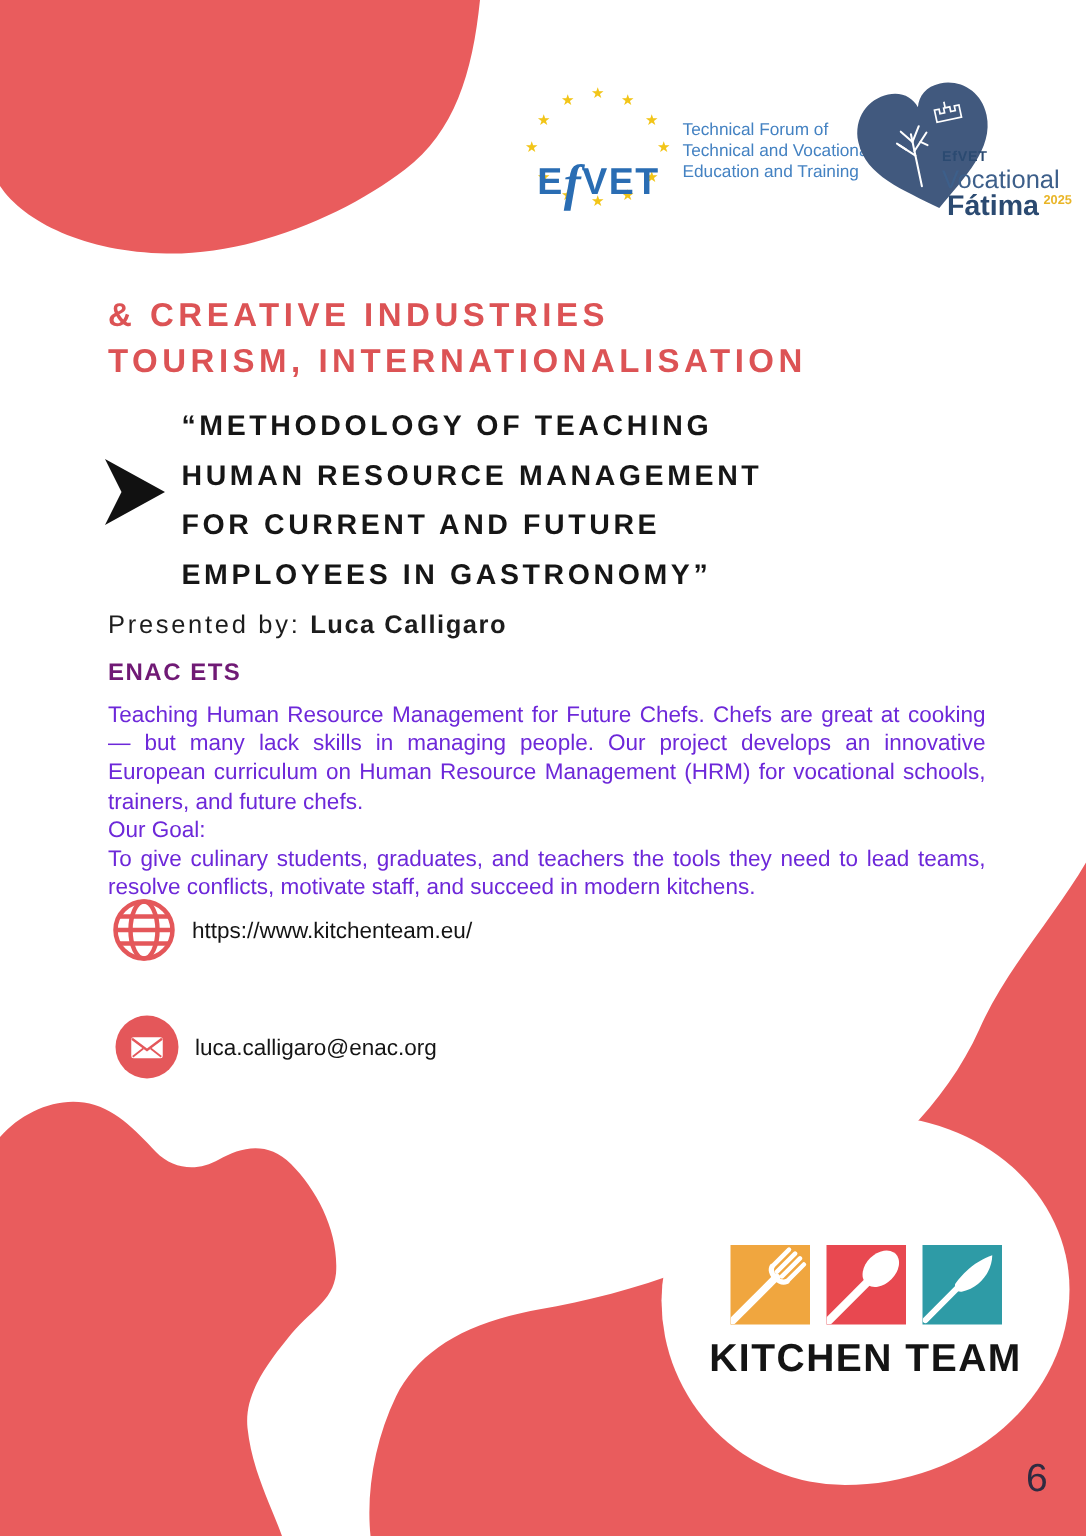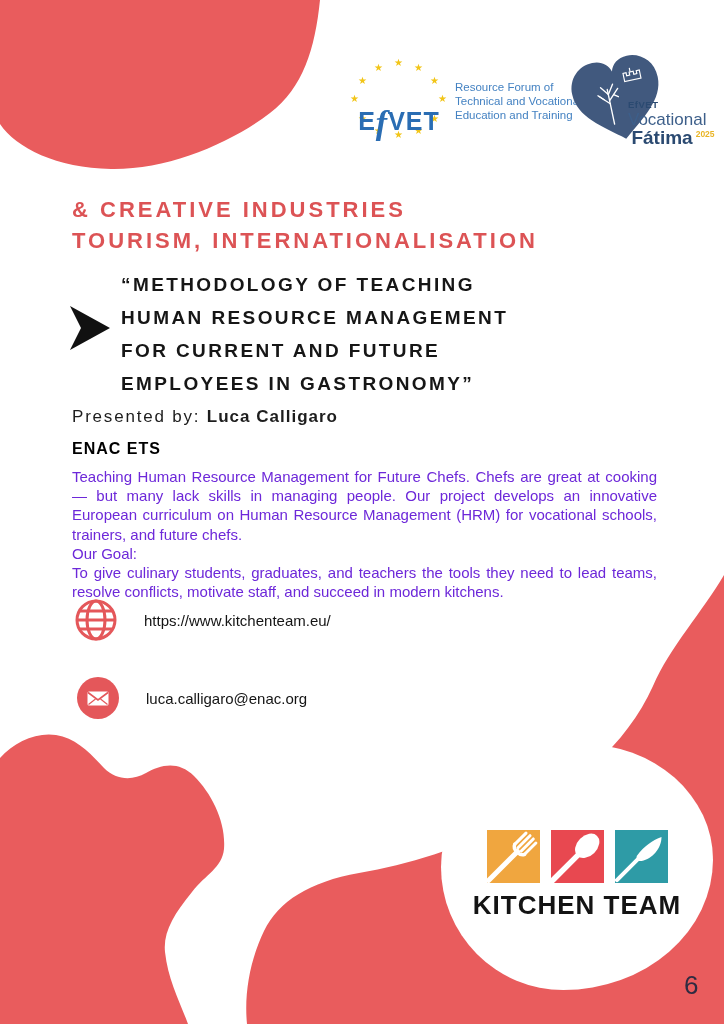--- a/index.html
+++ b/index.html
@@ -32,27 +32,27 @@
   .track{left:72px;top:194px;color:#DC5355;font-weight:bold;font-size:22px;
     letter-spacing:3px;line-height:31px;}
 
   
   .arrow{left:70px;top:304px;}
   .quote{left:121px;top:268px;width:560px;color:#161616;font-weight:bold;
     font-size:19px;letter-spacing:2.4px;line-height:33px;}
 
   .presented{left:72px;top:407px;font-size:17px;letter-spacing:1.8px;color:#1d1d1d;}
   .presented b{letter-spacing:1px;}
-  .org{left:72px;top:440px;font-size:16px;font-weight:600;letter-spacing:1px;color:#000000;}
+  .org{left:72px;top:440px;font-size:16px;font-weight:600;letter-spacing:1px;color:#701a75;}
 
   .desc{left:72px;top:467px;width:585px;font-size:15px;line-height:19.2px;color:#6d28d9;}
   .desc .just{text-align:justify;}
 
   .contact-row{position:absolute;z-index:3;display:flex;align-items:center;}
-  .contact-text{font-size:15px;color:#141414;margin-left:26px;}
+  .contact-text{font-size:15px;color:#141414;margin-left:10px;}
 
   
   .white-blob{position:absolute;z-index:2;left:441px;top:744px;width:272px;height:246px;
     background:#fff;border-radius:52% 48% 55% 45% / 50% 47% 53% 50%;}
   .kitchen{left:442px;top:830px;width:270px;}
   .squares{display:flex;justify-content:center;gap:11px;}
   .sq{width:53px;height:53px;overflow:hidden;position:relative;}
   .kitchen-label{margin-top:7px;text-align:center;font-size:26px;font-weight:800;
     letter-spacing:1px;color:#141414;white-space:nowrap;}
 
@@ -84,21 +84,21 @@
     <span class="efvet-star" style="left:102px;top:36px">★</span>
     <span class="efvet-star" style="left:22px;top:56px">★</span>
     <span class="efvet-star" style="left:94px;top:56px">★</span>
     <span class="efvet-star" style="left:38px;top:68px">★</span>
     <span class="efvet-star" style="left:78px;top:68px">★</span>
     <span class="efvet-star" style="left:58px;top:72px">★</span>
     <div class="efvet-word"><span>E</span><span class="fchar">f</span><span>VET</span></div>
   </div>
 
   <div class="content efvet-tagline" style="position:absolute;">
-    <div>Resource Forum of</div>
+    <div>Technical Forum of</div>
     <div>Technical and Vocational</div>
     <div>Education and Training</div>
   </div>
 
   <div class="content conf-logo" style="position:absolute;">
     <svg width="104" height="104" viewBox="0 0 100 100">
       <g transform="rotate(-12 50 50)">
         <path fill="#41597E" d="M50,88 C30,72 8,58 8,36 C8,20 20,10 33,10 C42,10 48,15 50,22
              C52,15 58,10 67,10 C80,10 92,20 92,36 C92,58 70,72 50,88 Z"></path>
         <g stroke="#ffffff" stroke-width="1.3" fill="none" stroke-linecap="round">

